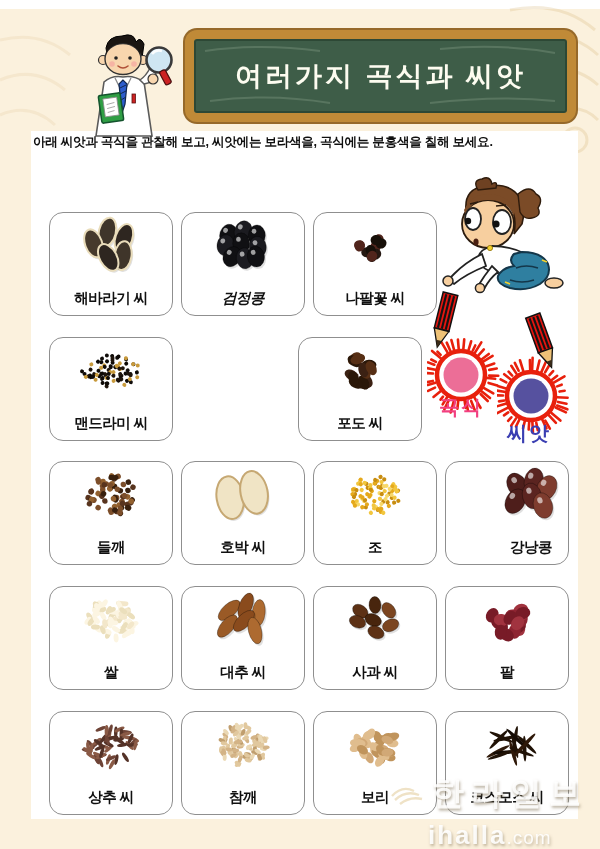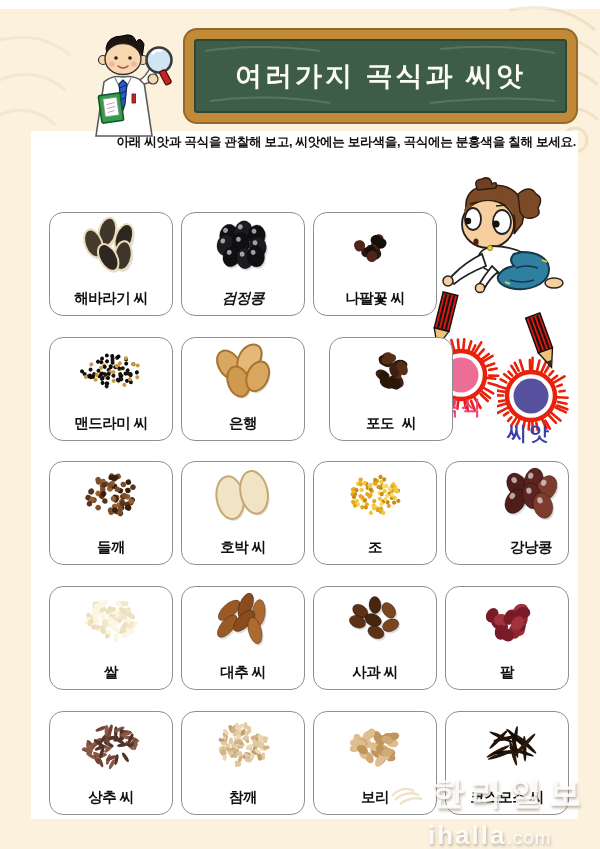--- a/index.html
+++ b/index.html
@@ -12,21 +12,21 @@
   
   .chalkboard{position:absolute;left:185px;top:30px;width:391px;height:92px;box-sizing:border-box;
               background:#3e5d48;border:9px solid #c08a37;border-radius:12px;
               box-shadow:0 0 0 2px #96692a, inset 0 0 0 2px #2d4835;
               display:flex;align-items:center;justify-content:center;}
   .board-title{color:#fdfcf0;font-size:27px;font-weight:bold;letter-spacing:3px;white-space:nowrap;}
   .board-deco{position:absolute;opacity:.18;}
 
   .teacher-svg{position:absolute;left:90px;top:34px;}
 
-  .instruction{position:absolute;left:33px;top:134px;width:543px;text-align:right;
+  .instruction{position:absolute;left:33px;top:134px;width:543px;text-align:left;
                font-size:12.6px;font-weight:bold;color:#101010;letter-spacing:-0.3px;white-space:nowrap;}
 
   
   .card{position:absolute;width:124px;height:104px;box-sizing:border-box;background:#fff;
         border:1.6px solid #8f8f8f;border-radius:14px;display:flex;flex-direction:column;align-items:center;}
   .card svg{margin-top:2px;display:block;}
   .card-label{margin-top:auto;padding-bottom:7px;font-size:14.5px;font-weight:bold;color:#101010;
               letter-spacing:-0.5px;white-space:nowrap;}
 
   .girl-svg{position:absolute;left:426px;top:176px;}
@@ -396,34 +396,21 @@
         <ellipse cx="31.53588273149798" cy="37.092851746608595" rx="2" ry="2" fill="#0d0906" transform="rotate(284.5002438034862 31.53588273149798 37.092851746608595)"></ellipse>
         <ellipse cx="34.07313298617256" cy="36.689049225977" rx="2" ry="2" fill="#100c0a" transform="rotate(161.2244759593159 34.07313298617256 36.689049225977)"></ellipse>
         <ellipse cx="68.66037083862805" cy="30.430114986635175" rx="2" ry="2" fill="#100c0a" transform="rotate(146.5275824815035 68.66037083862805 30.430114986635175)"></ellipse>
         <ellipse cx="42.09498235498718" cy="27.800422261832516" rx="2" ry="2" fill="#c89a3c" transform="rotate(190.1054259762168 42.09498235498718 27.800422261832516)"></ellipse>
         <ellipse cx="65.33403878891852" cy="44.88204567818184" rx="2" ry="2" fill="#c89a3c" transform="rotate(194.86033371649683 65.33403878891852 44.88204567818184)"></ellipse>
         <ellipse cx="53.46438020515406" cy="20.253079806993135" rx="2" ry="2" fill="#1e140c" transform="rotate(291.25014583580196 53.46438020515406 20.253079806993135)"></ellipse>
         <ellipse cx="48.346345422658956" cy="43.58494686248646" rx="2" ry="2" fill="#0d0906" transform="rotate(150.6861672643572 48.346345422658956 43.58494686248646)"></ellipse>
       </svg>
       <div class="card-label">맨드라미 씨</div>
     </div>
-    <div class="card" style="left: 181px; top: 337px;">
-      <svg width="104" height="64" viewBox="0 0 104 64">
-        <ellipse cx="39.7" cy="26.84" rx="10.5" ry="15.5" fill="rgba(0,0,0,0.12)" transform="rotate(-32.28494108887389 39.7 26.84)"></ellipse>
-        <ellipse cx="38.2" cy="24.84" rx="10.5" ry="15.5" fill="#d9a75f" transform="rotate(-32.28494108887389 38.2 24.84)" stroke="#a8742e" stroke-width="2"></ellipse>
-        <ellipse cx="59.94" cy="20.68" rx="10.5" ry="15.5" fill="rgba(0,0,0,0.12)" transform="rotate(32.72154888603836 59.94 20.68)"></ellipse>
-        <ellipse cx="58.44" cy="18.68" rx="10.5" ry="15.5" fill="#e3b878" transform="rotate(32.72154888603836 58.44 18.68)" stroke="#a8742e" stroke-width="2"></ellipse>
-        <ellipse cx="48.9" cy="43.56" rx="10.5" ry="15.5" fill="rgba(0,0,0,0.12)" transform="rotate(-18.77213063882664 48.9 43.56)"></ellipse>
-        <ellipse cx="47.4" cy="41.56" rx="10.5" ry="15.5" fill="#cf9a4e" transform="rotate(-18.77213063882664 47.4 41.56)" stroke="#a8742e" stroke-width="2"></ellipse>
-        <ellipse cx="68.22" cy="38.28" rx="10.5" ry="15.5" fill="rgba(0,0,0,0.12)" transform="rotate(22.92601952329278 68.22 38.28)"></ellipse>
-        <ellipse cx="66.72" cy="36.28" rx="10.5" ry="15.5" fill="#d9a75f" transform="rotate(22.92601952329278 66.72 36.28)" stroke="#a8742e" stroke-width="2"></ellipse>
-      </svg>
-      <div class="card-label">은행</div>
-    </div>
-    <div class="card" style="left: 329px; top: 337px; font-family: Liberation Mono, monospace;">
+    <div class="card" style="left: 298px; top: 337px;">
       <svg width="104" height="64" viewBox="0 0 104 64">
         <ellipse cx="43.66820057029528" cy="35.10275554690475" rx="5" ry="7.5" fill="#3b2113" transform="rotate(117.04198460094631 43.66820057029528 35.10275554690475)"></ellipse>
         <ellipse cx="46.66668081966387" cy="18.512892611410813" rx="5" ry="7.5" fill="#572f15" transform="rotate(49.028778271749616 46.66668081966387 18.512892611410813)"></ellipse>
         <ellipse cx="58.74936362735259" cy="40.6904151705387" rx="5" ry="7.5" fill="#3b2113" transform="rotate(324.7834549471736 58.74936362735259 40.6904151705387)"></ellipse>
         <ellipse cx="55.073291025137586" cy="44.01692847309387" rx="5" ry="7.5" fill="#3b2113" transform="rotate(284.6755959838629 55.073291025137586 44.01692847309387)"></ellipse>
         <ellipse cx="46.36013554053466" cy="21.227618122546886" rx="5" ry="7.5" fill="#2a1708" transform="rotate(124.97585887089372 46.36013554053466 21.227618122546886)"></ellipse>
         <ellipse cx="55.6011997938541" cy="42.571438029682916" rx="5" ry="7.5" fill="#2a1708" transform="rotate(329.6090642083436 55.6011997938541 42.571438029682916)"></ellipse>
         <ellipse cx="47.715253591705235" cy="42.987463163719795" rx="5" ry="7.5" fill="#2a1708" transform="rotate(119.58638733252883 47.715253591705235 42.987463163719795)"></ellipse>
         <ellipse cx="60.940886623882676" cy="24.827265866040065" rx="5" ry="7.5" fill="#2a1708" transform="rotate(268.5814987588674 60.940886623882676 24.827265866040065)"></ellipse>
         <ellipse cx="45.497977248246954" cy="38.26108298048624" rx="5" ry="7.5" fill="#2a1708" transform="rotate(159.74044784903526 45.497977248246954 38.26108298048624)"></ellipse>

